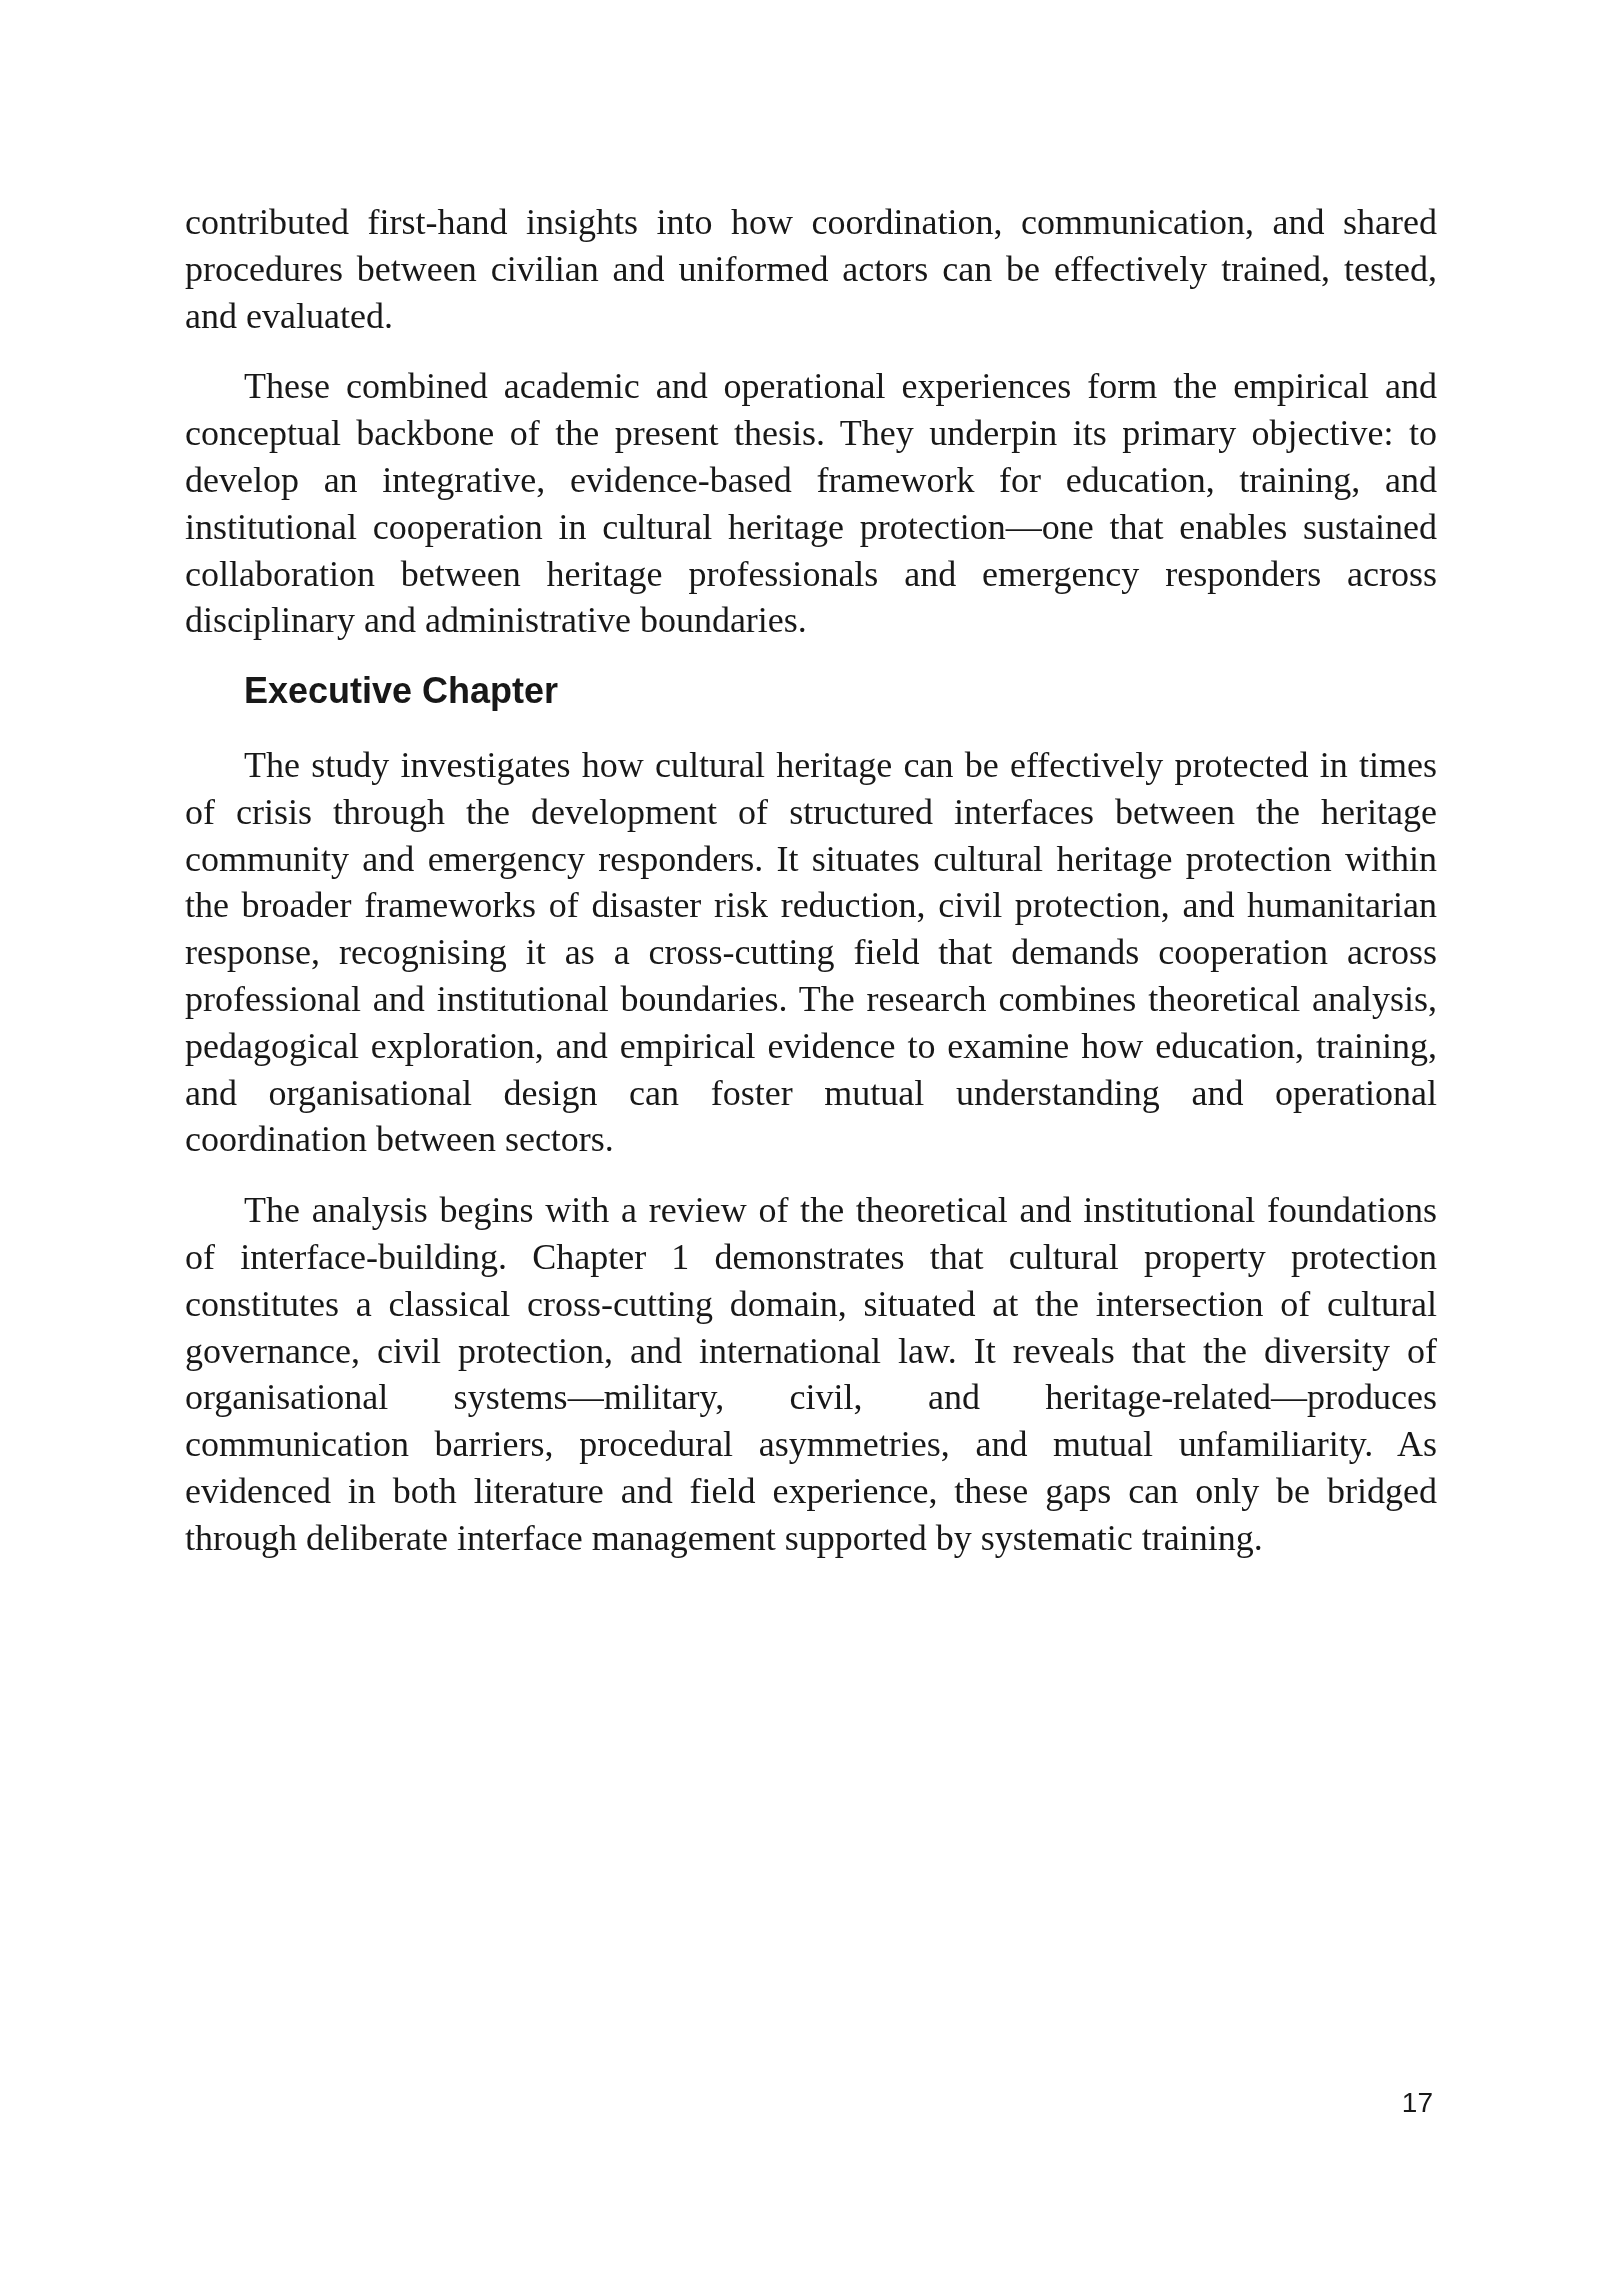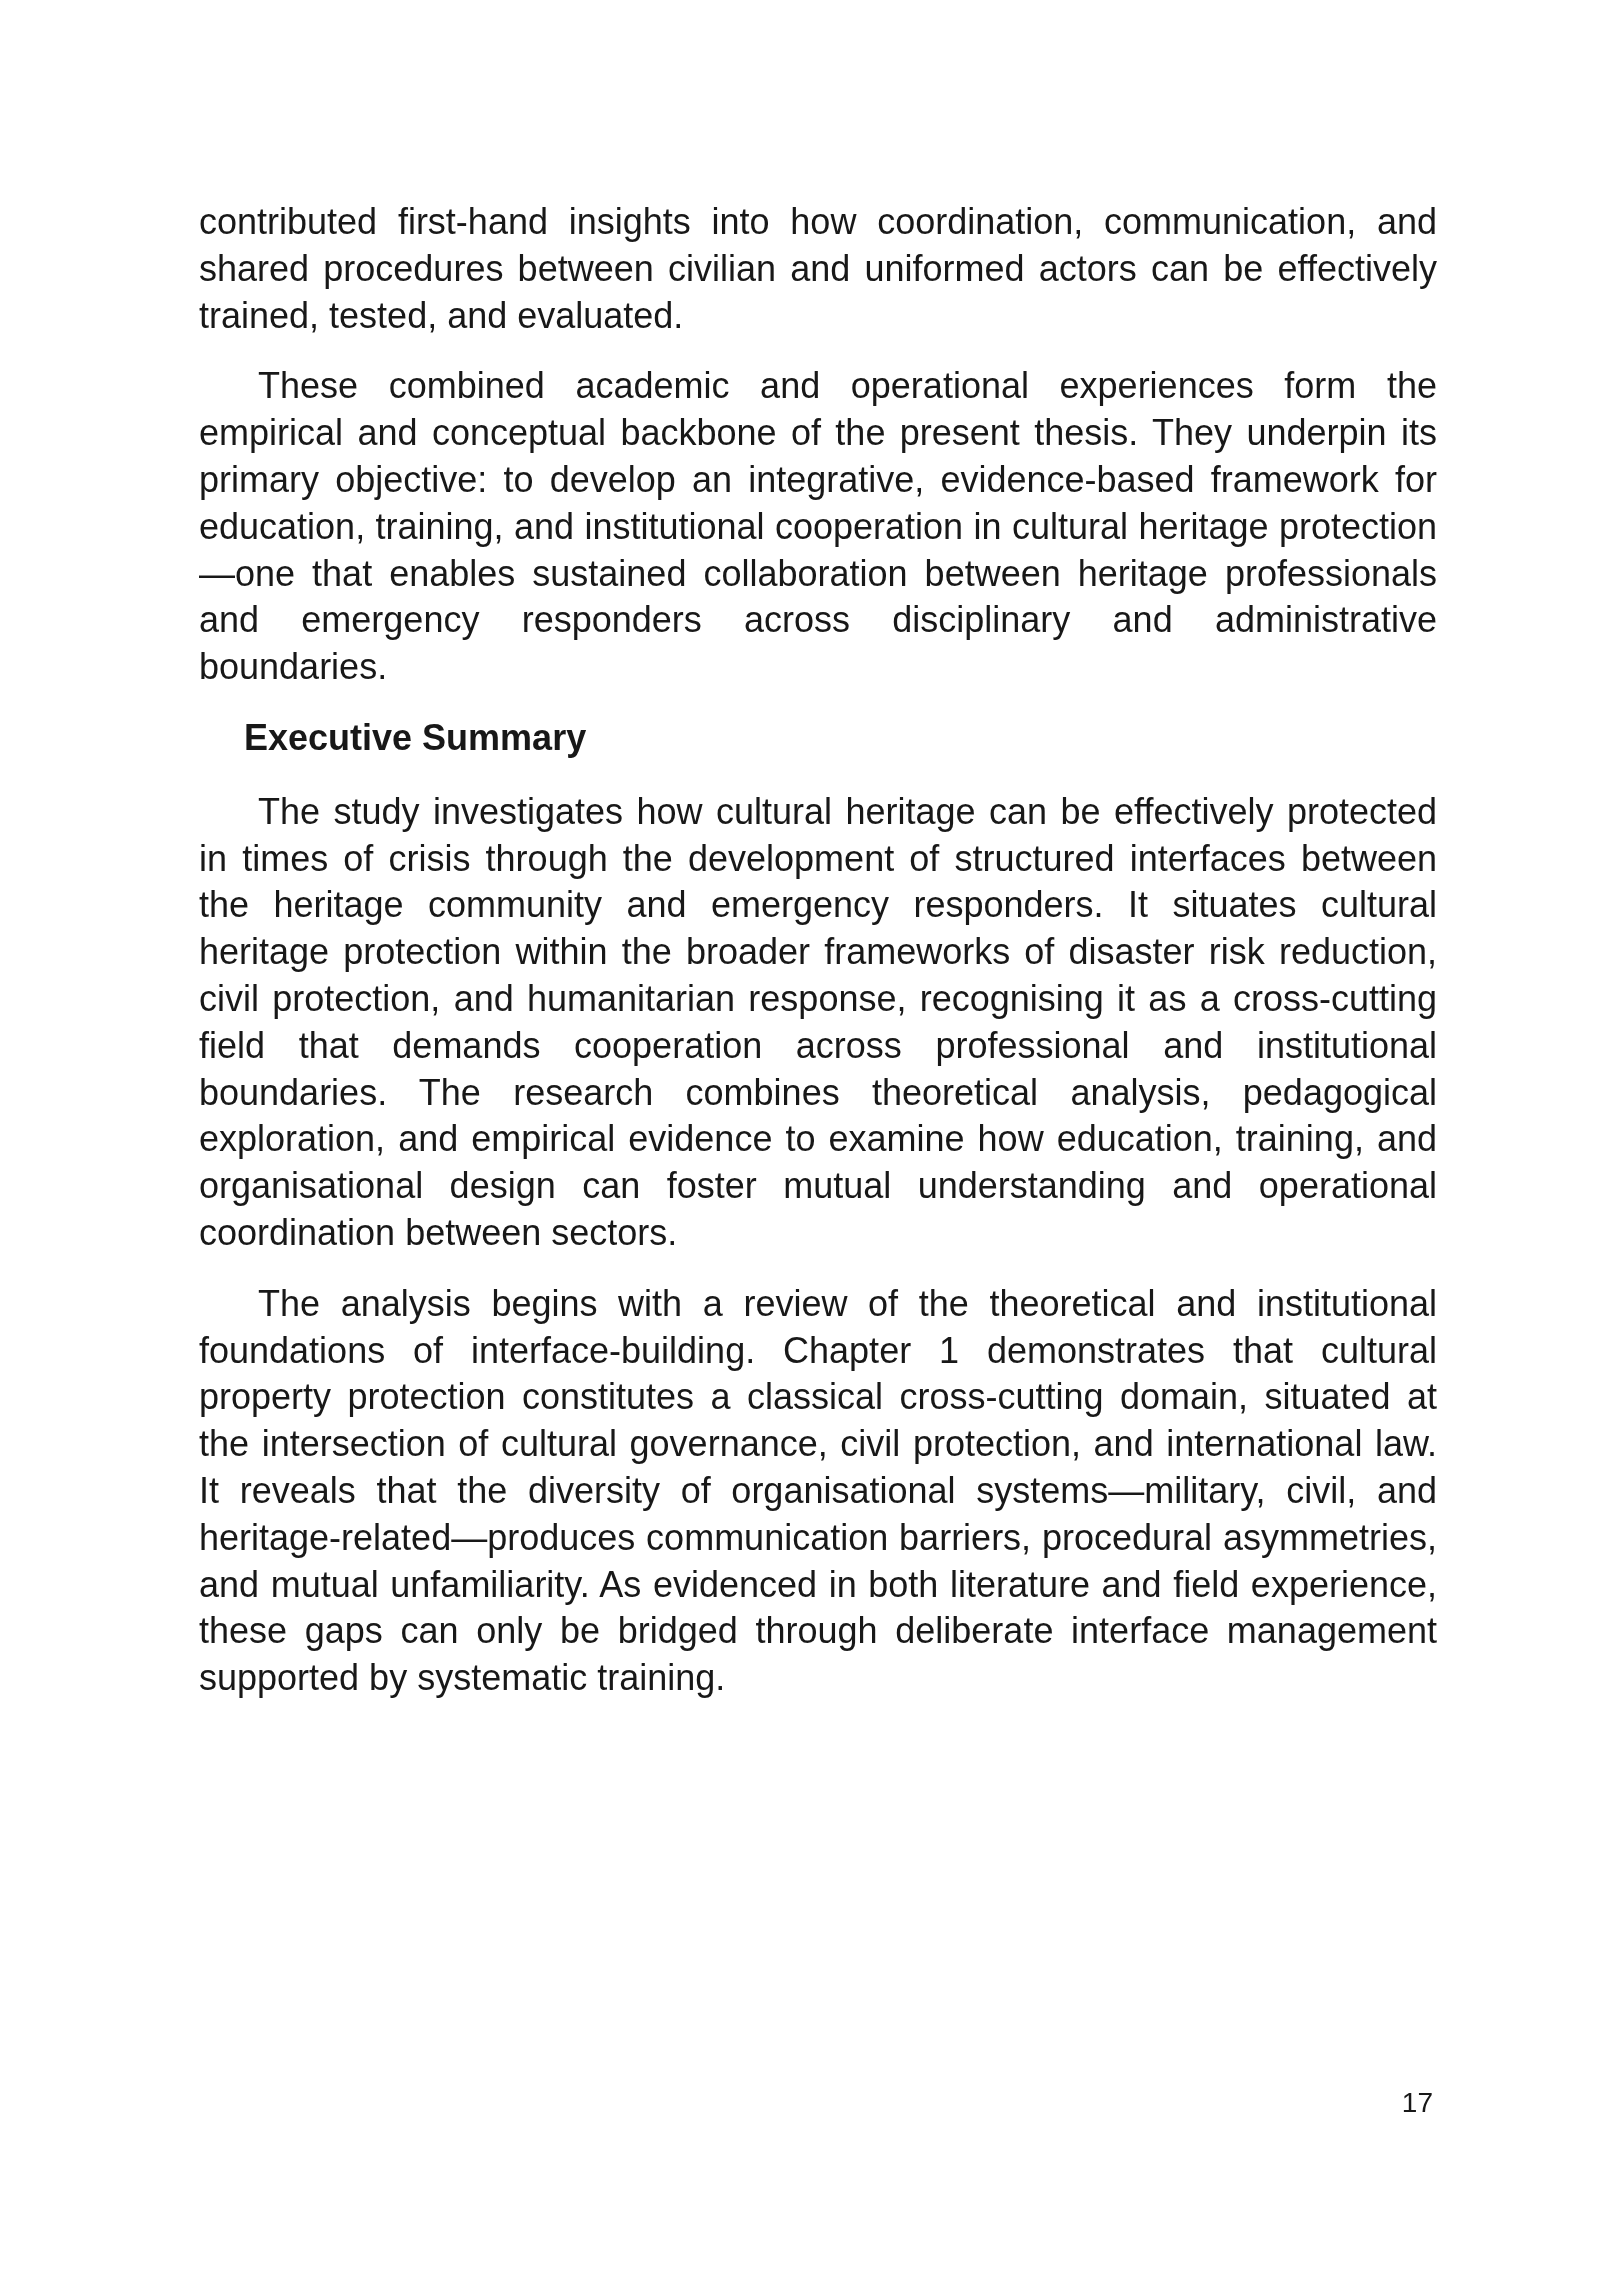--- a/index.html
+++ b/index.html
@@ -19,22 +19,23 @@
   .content {
     position: absolute;
     left: 185px;
     top: 199px;
     width: 1252px;
     font-size: 36px;
     line-height: 1.3;
     text-align: justify;
   }
   .content p {
-    margin: 0 0 24px 14px;
+    margin: 0 0 24px 0;
     text-indent: 59px;
+    font-family: Liberation Serif, serif;
   }
   .content p.no-indent {
     text-indent: 0;
   }
   .content h2 {
     font-size: 36px;
     font-weight: bold;
     margin: 7.4px 0 27px 0;
     text-indent: 59px;
     text-align: left;
@@ -49,19 +50,19 @@
     color: #181818;
   }
 </style>
 </head>
 <body>
 
 <div class="page">
   <div class="content">
     <p class="no-indent">contributed first-hand insights into how coordination, communication, and shared procedures between civilian and uniformed actors can be effectively trained, tested, and evaluated.</p>
     <p>These combined academic and operational experiences form the empirical and conceptual backbone of the present thesis. They underpin its primary objective: to develop an integrative, evidence-based framework for education, training, and institutional cooperation in cultural heritage protection—one that enables sustained collaboration between heritage professionals and emergency responders across disciplinary and administrative boundaries.</p>
-    <h2>Executive Summary</h2>
+    <h2>Executive Chapter</h2>
     <p>The study investigates how cultural heritage can be effectively protected in times of crisis through the development of structured interfaces between the heritage community and emergency responders. It situates cultural heritage protection within the broader frameworks of disaster risk reduction, civil protection, and humanitarian response, recognising it as a cross-cutting field that demands cooperation across professional and institutional boundaries. The research combines theoretical analysis, pedagogical exploration, and empirical evidence to examine how education, training, and organisational design can foster mutual understanding and operational coordination between sectors.</p>
     <p>The analysis begins with a review of the theoretical and institutional foundations of interface-building. Chapter 1 demonstrates that cultural property protection constitutes a classical cross-cutting domain, situated at the intersection of cultural governance, civil protection, and international law. It reveals that the diversity of organisational systems—military, civil, and heritage-related—produces communication barriers, procedural asymmetries, and mutual unfamiliarity. As evidenced in both literature and field experience, these gaps can only be bridged through deliberate interface management supported by systematic training.</p>
   </div>
   <div class="page-number">17</div>
 </div>
 
 
 </body></html>

